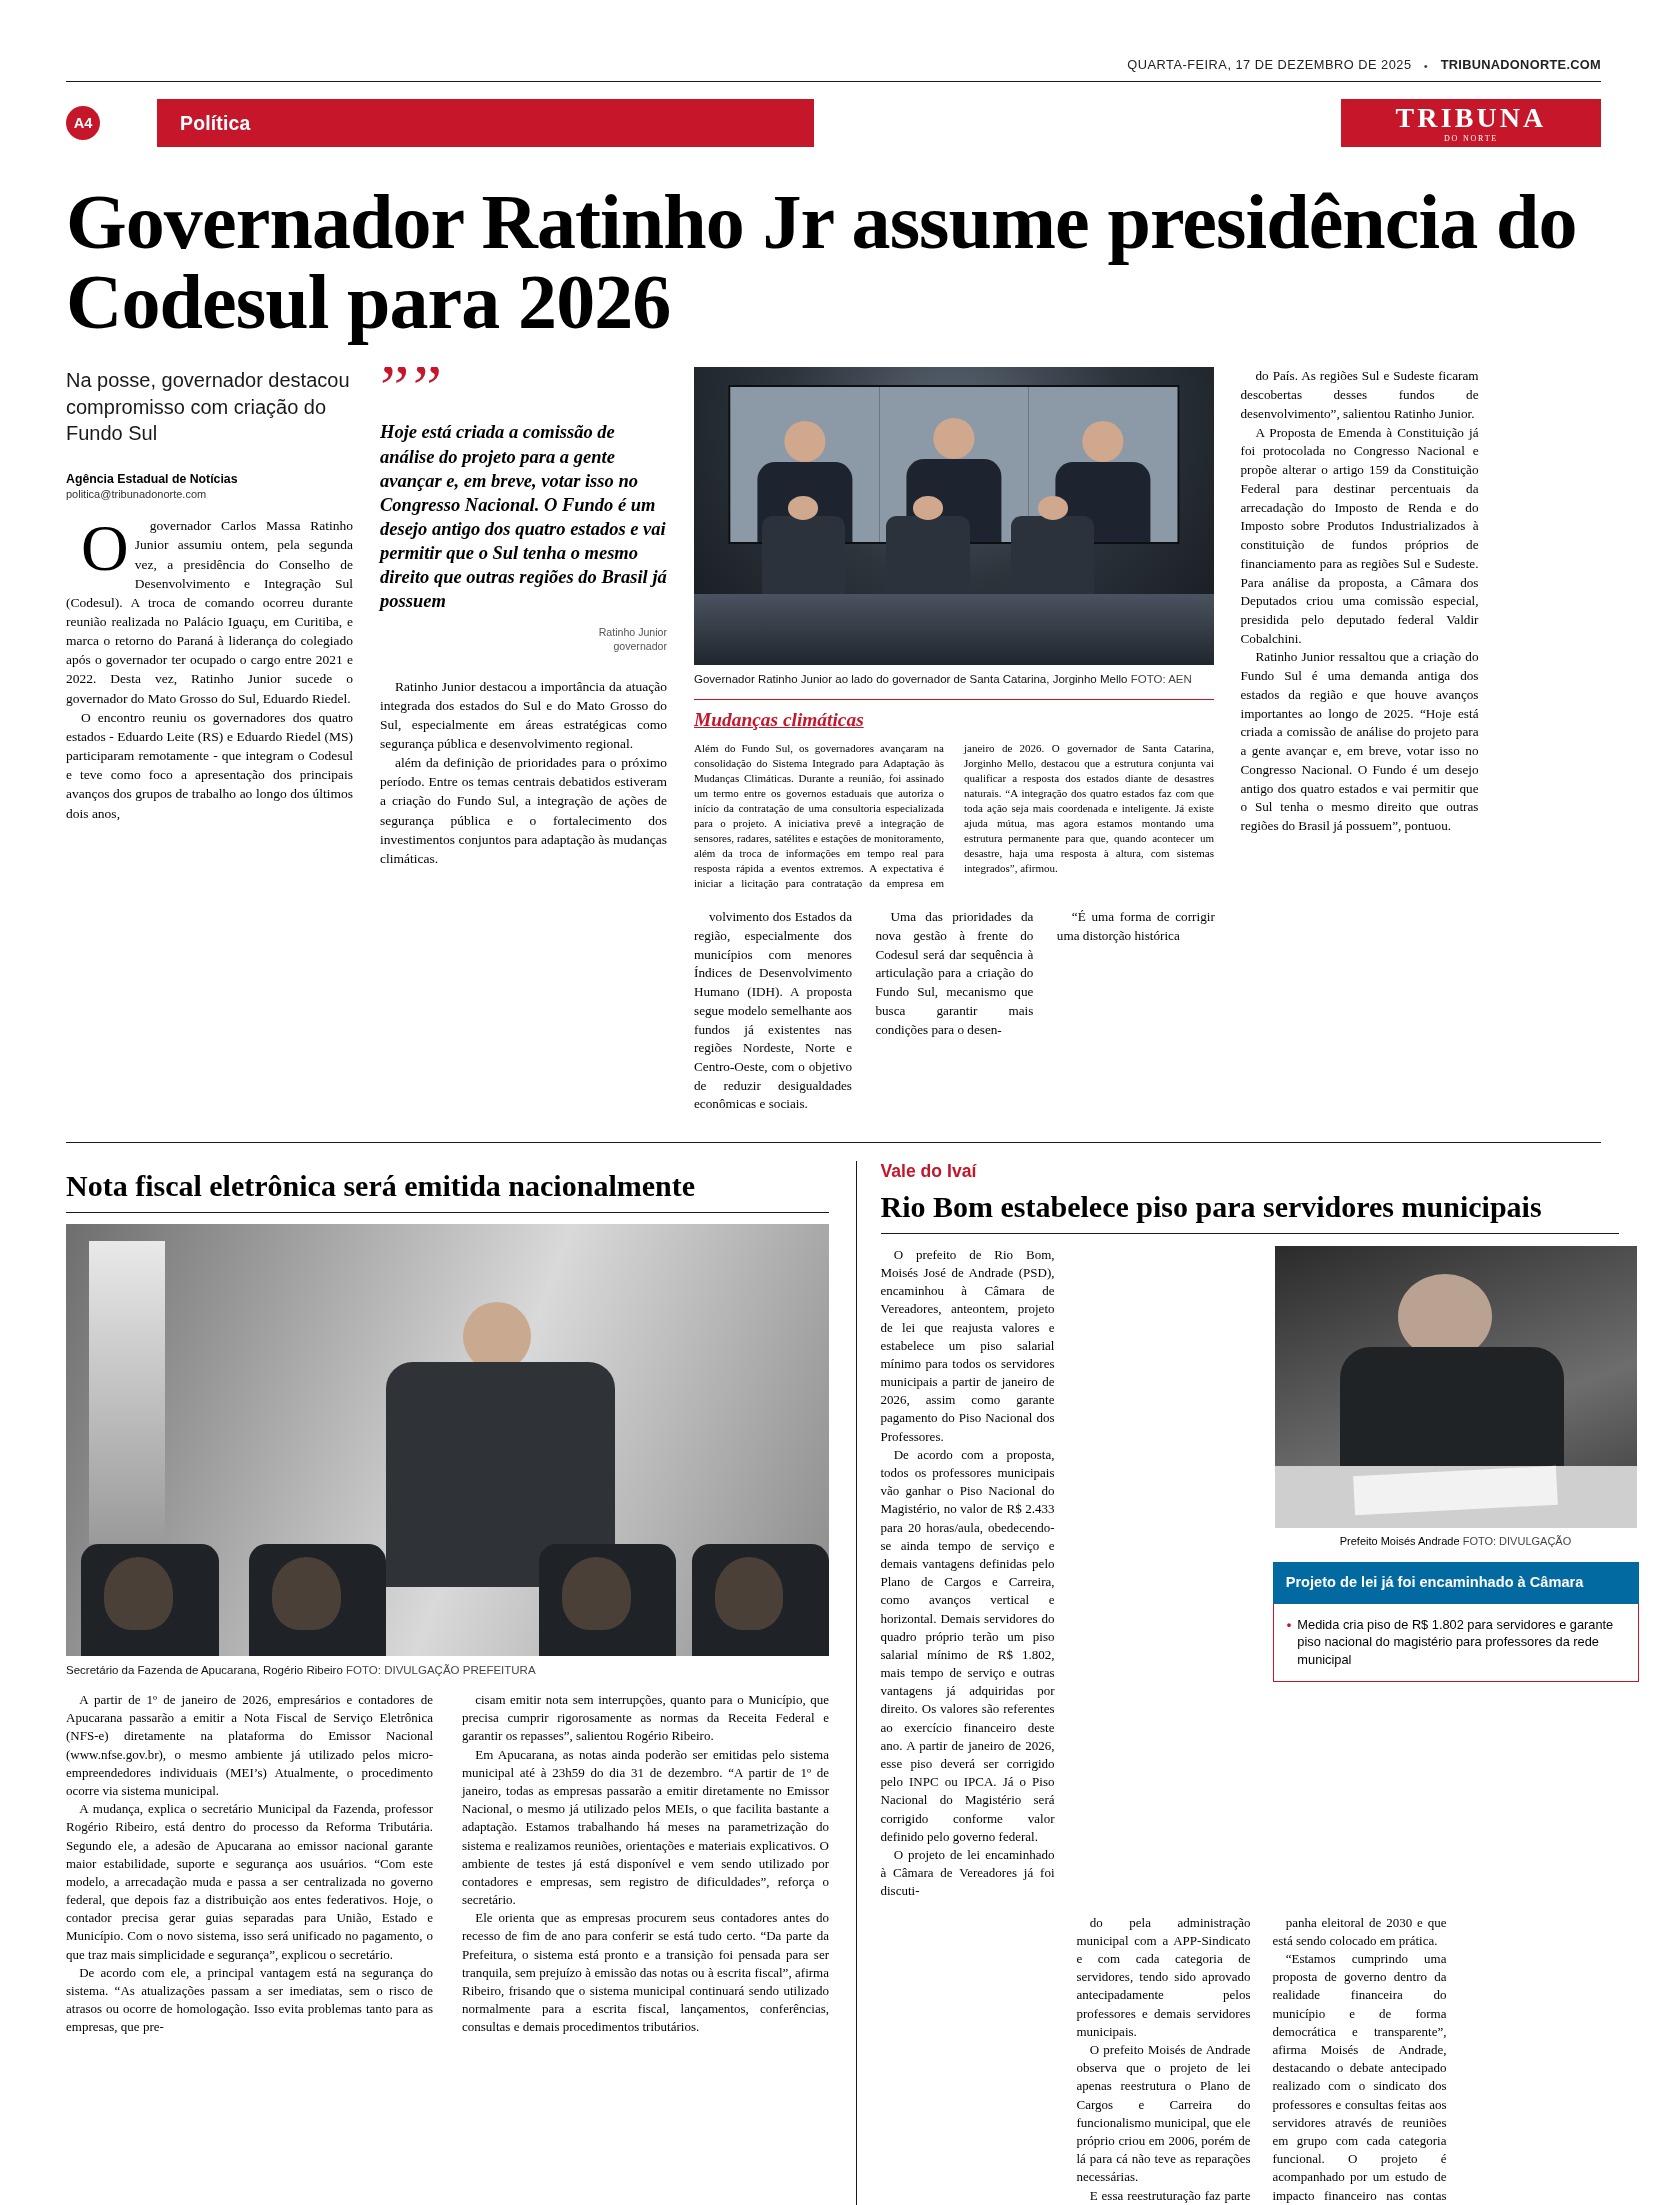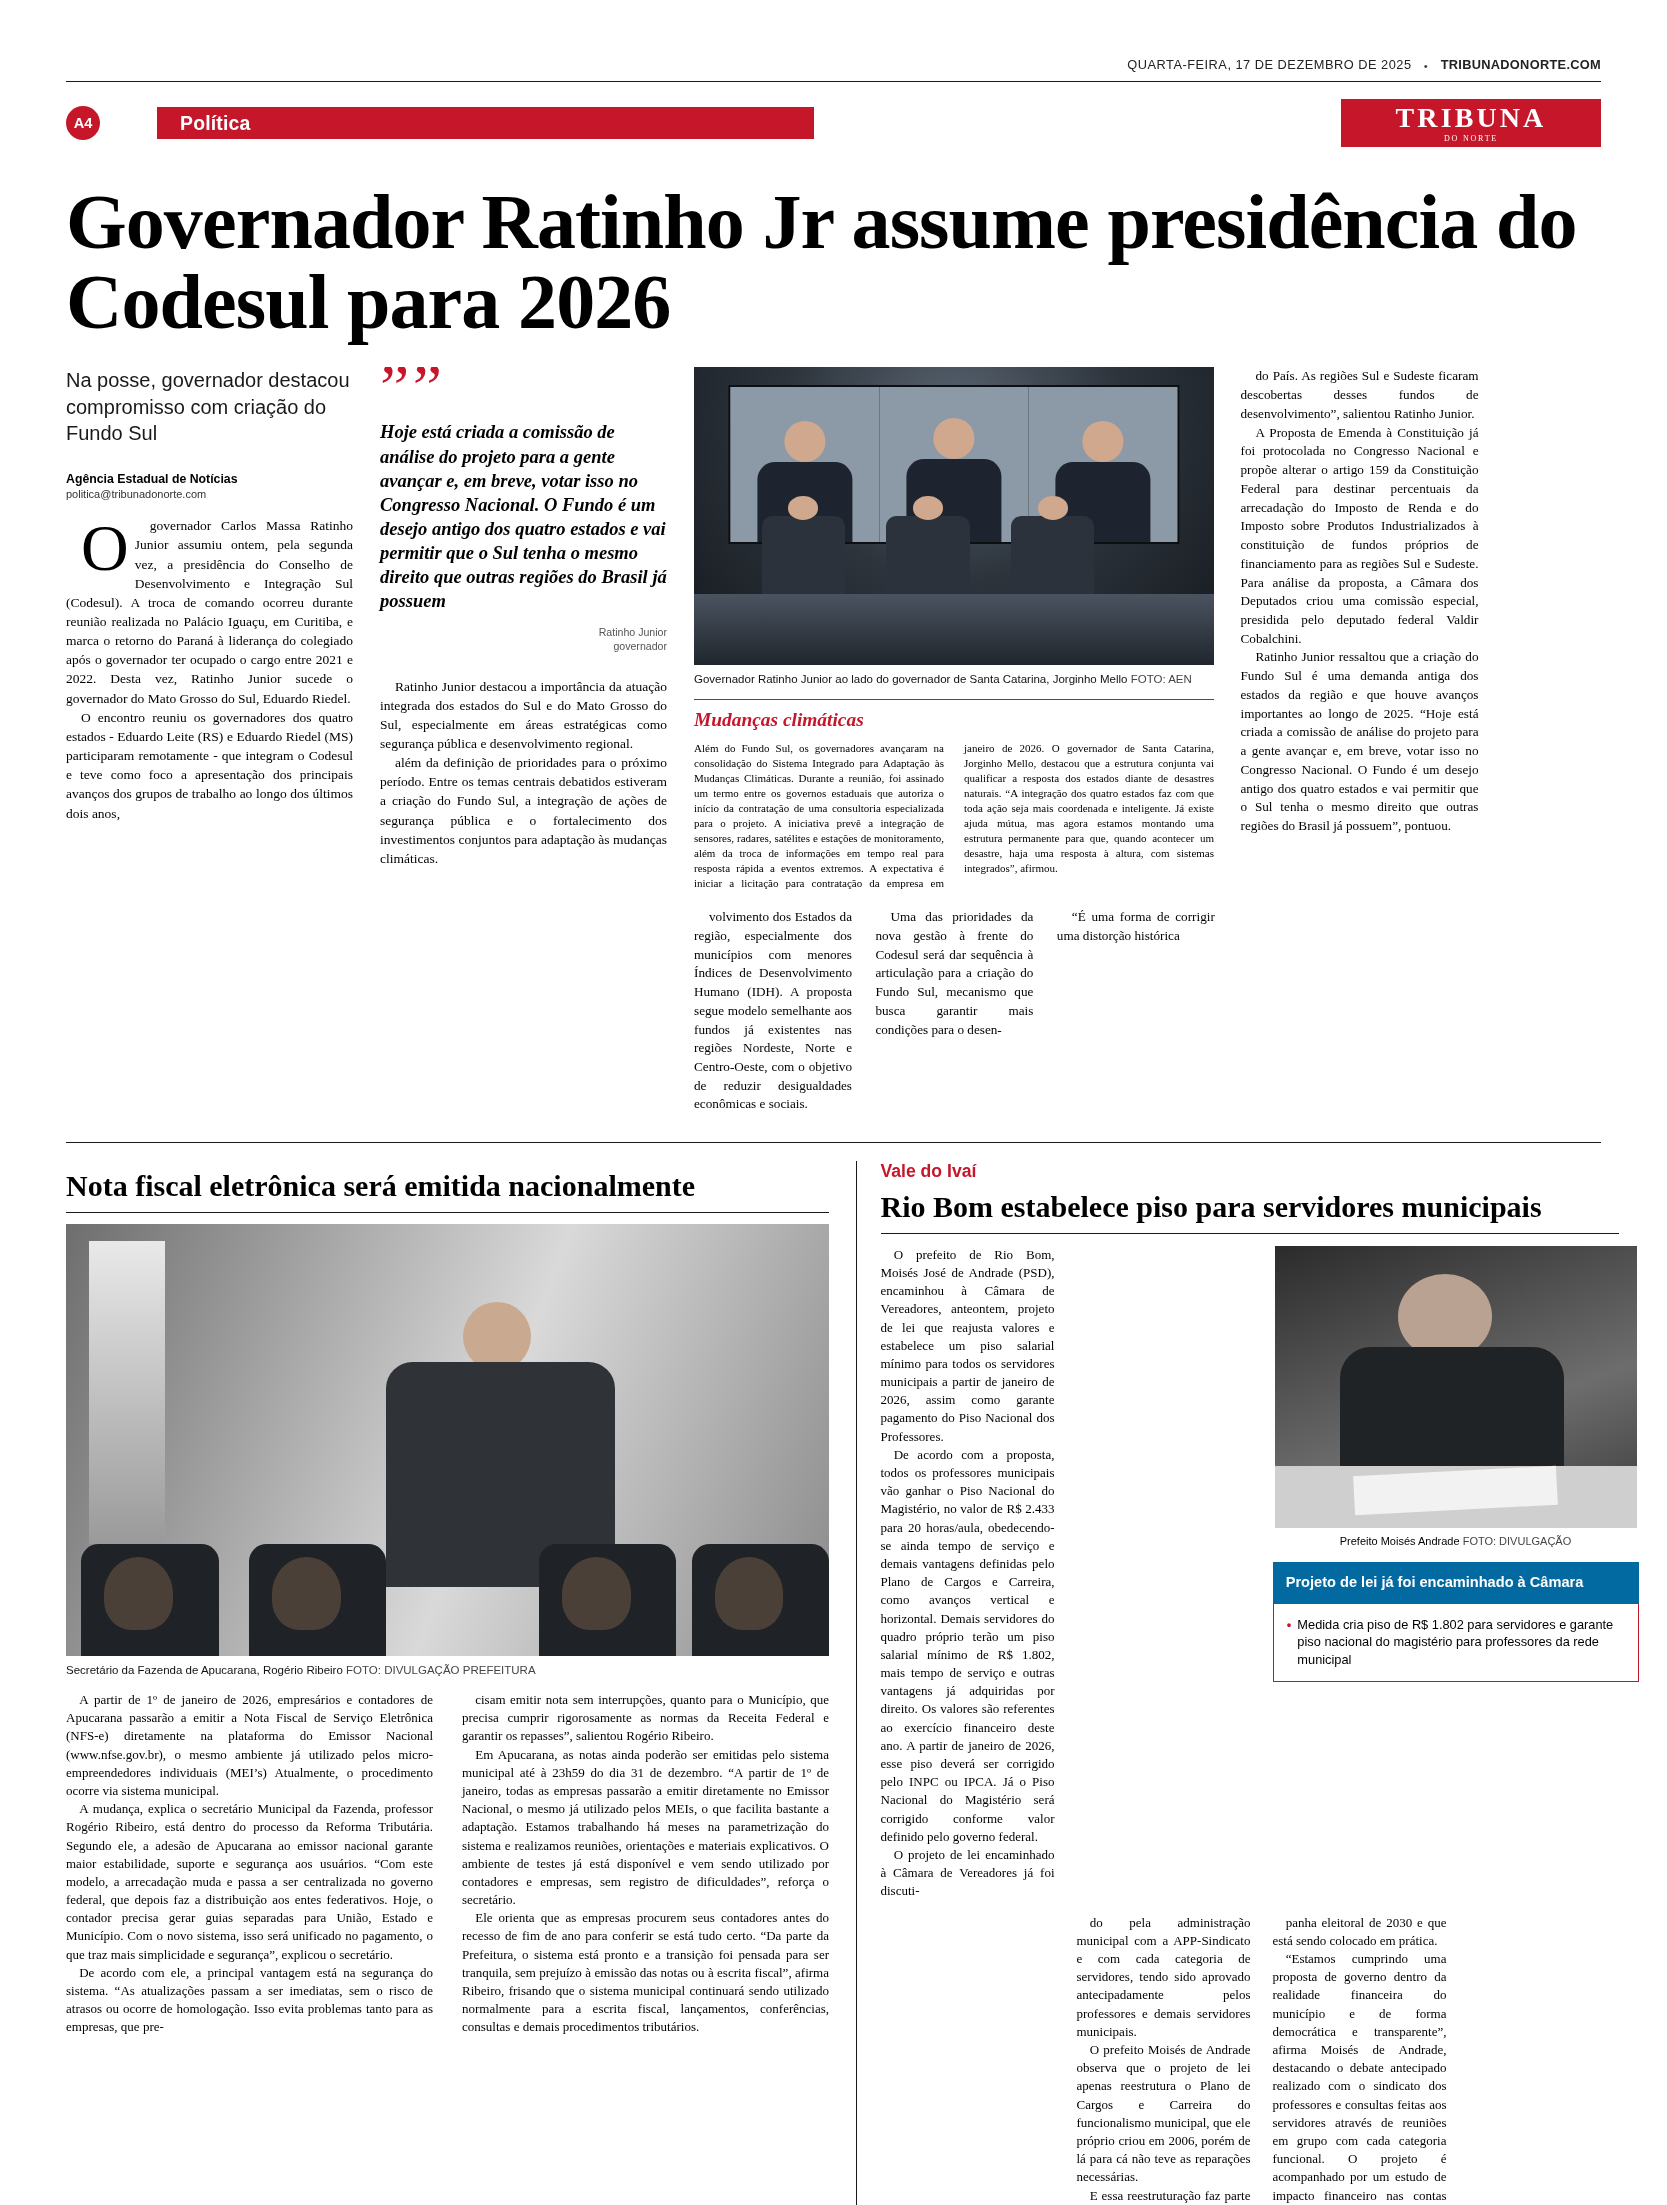--- a/index.html
+++ b/index.html
@@ -56,21 +56,21 @@
   }
   .sectag {
     background:#c5162a; color:#fff;
     font-family:"Liberation Sans", sans-serif;
     font-weight: bold;
     font-size: 19.4px;
     letter-spacing: 0.2px;
     padding: 11.5px 0 11.5px 23px;
     width: 657px;
     box-sizing: border-box;
-    height: 32px;
+    height: 48px;
     display:flex; align-items:center;
   }
   .logo {
     margin-left:auto;
     background:#c5162a;
     color:#fff;
     width: 260px; height:48px;
     display:flex; flex-direction:column; align-items:center; justify-content:center;
     font-family:"Liberation Serif", serif;
   }
@@ -204,20 +204,21 @@
 
   
   .redline { border-top: 1.3px solid #c5162a; }
   .boxtitle {
     font-family:"Liberation Serif", serif;
     font-weight: bold;
     font-style: italic;
     color:#c5162a;
     font-size: 19.4px;
     margin: 9.7px 0 9.7px 0;
+    text-decoration: underline;
   }
   .boxtext {
     font-size: 11px;
     line-height: 1.36;
     text-align: justify;
     column-count: 2;
     column-gap: 20px;
   }
 
   

